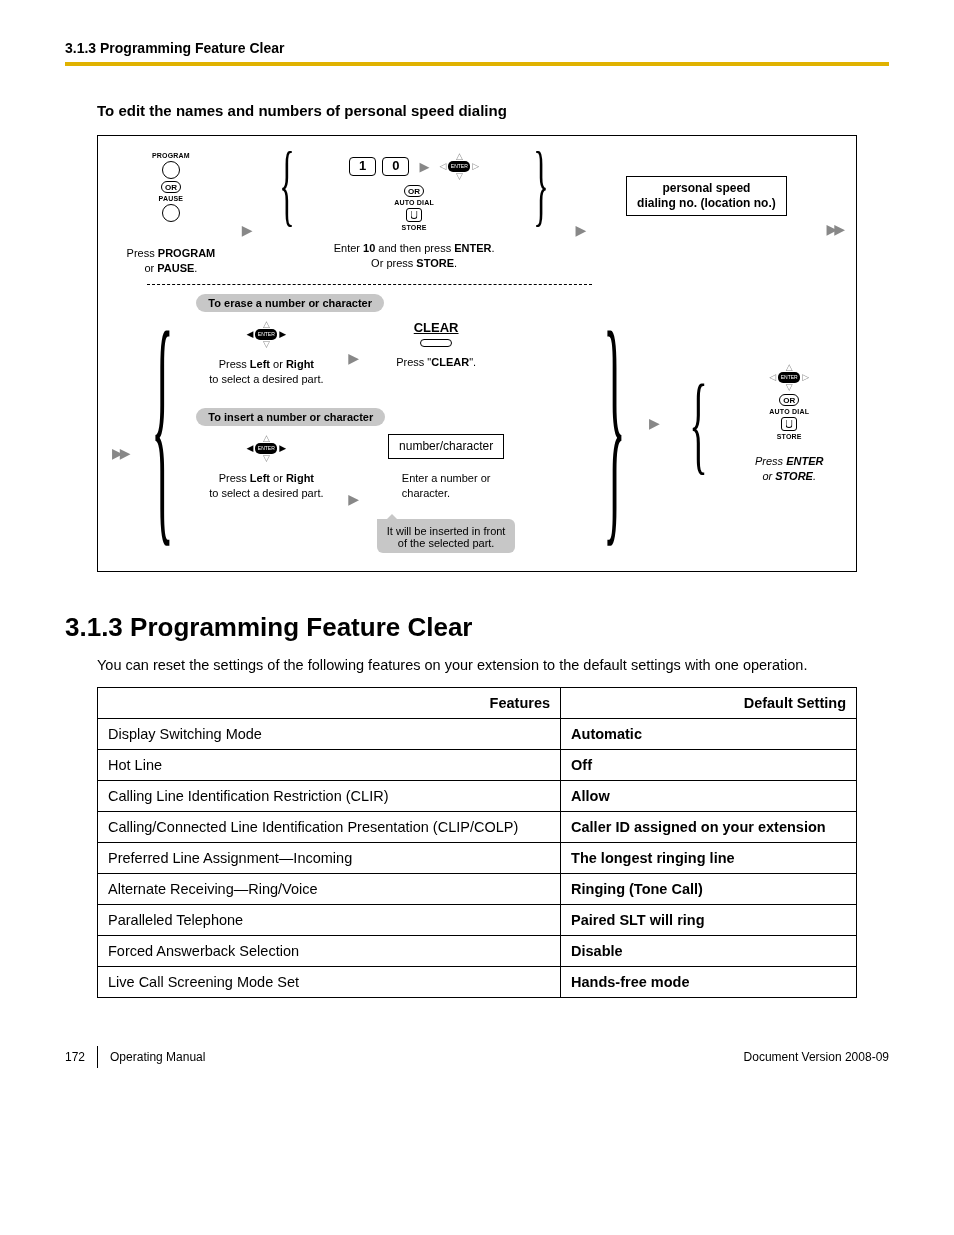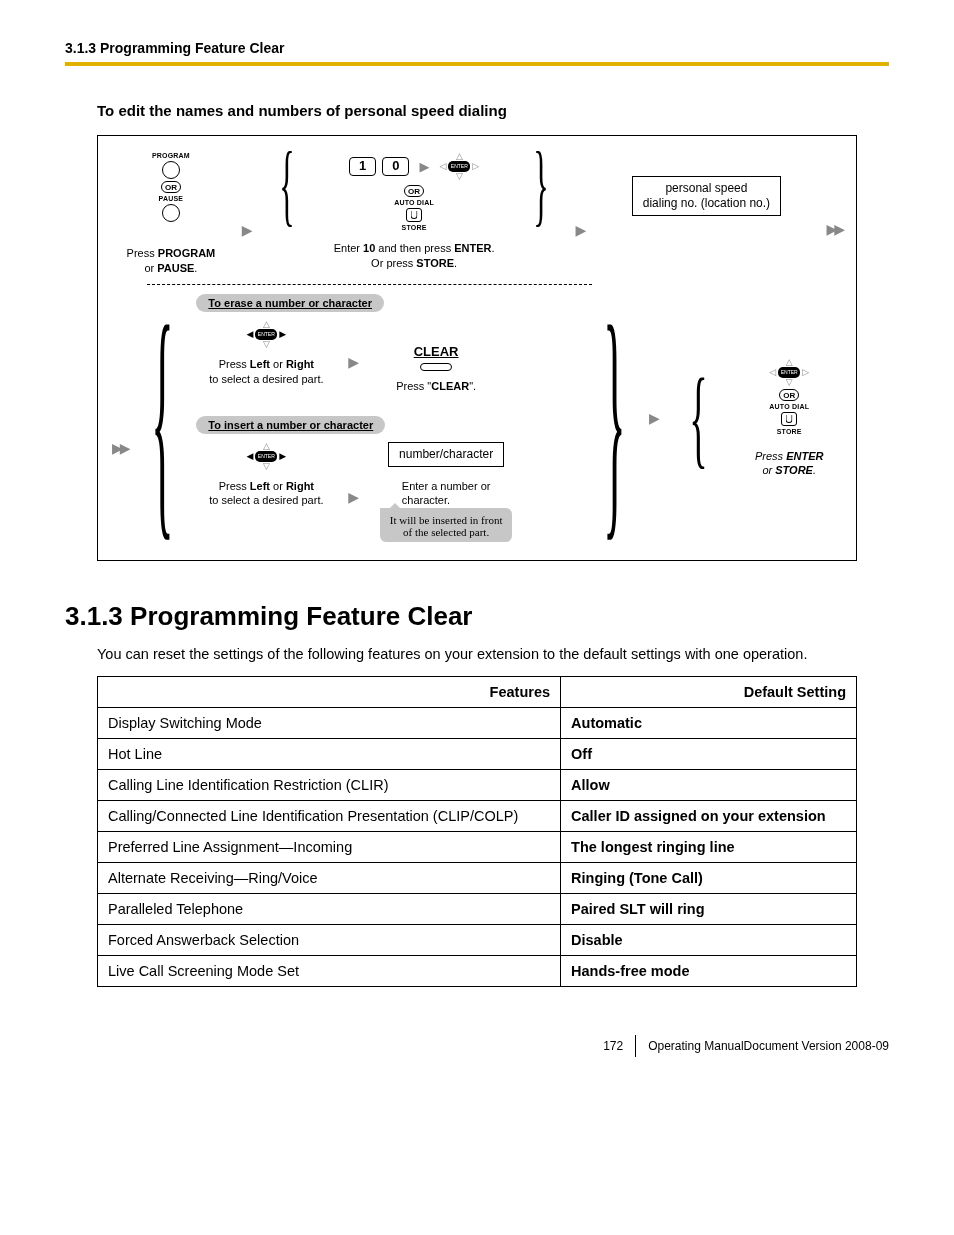--- a/index.html
+++ b/index.html
@@ -134,30 +134,29 @@
     border-radius: 0 0 5px 5px;
   }
   .box-label {
     border: 1.5px solid #000;
     padding: 4px 10px;
     font-size: 12px;
     text-align: center;
     line-height: 1.25;
     background:#fff;
   }
-  .box-label.bold { font-weight: normal; }
+  .box-label.bold { font-weight: bold; }
   .grey-pill {
     background: #c7c7c7;
     border-radius: 14px;
     padding: 3px 12px;
     font-size: 11px;
     font-weight: bold;
     display: inline-block;
     margin-bottom: 8px;
-    text-decoration: underline;
   }
   .clear-cap {
     display:flex; flex-direction:column; align-items:center; gap:4px;
   }
   .clear-cap .lbl {
     font-weight:bold; text-decoration: underline; font-size:13px;
   }
   .clear-cap .btn {
     width:32px; height:8px; border:1.5px solid #000; border-radius:4px;
   }
@@ -224,21 +223,21 @@
     vertical-align: top;
   }
   table.feat th {
     font-weight: bold;
     text-align: right;
   }
   table.feat td.def { font-weight: bold; }
   
   .footer {
     display: flex;
-    justify-content: flex-end;
+    justify-content: space-between;
     align-items: center;
     font-size: 12px;
     margin-top: 48px;
   }
   .footer .left {
     display: flex;
     align-items: center;
     gap: 12px;
   }
   .footer .pg { font-size: 12px; }
@@ -339,21 +338,21 @@
                     <span class="tri-r" style="color:#000">▶</span>
                   </span>
                 <span class="tri-down">▽</span>
               </span>
               <div class="caption" style="margin-top:8px;">
                 <span>Press </span><b>Left</b><span> or </span><b>Right</b><br>
                 <span>to select a desired part.</span>
               </div>
             </div>
             <div class="arrow" style="margin-top:10px;">▶</div>
-            <div class="step" style="width:130px;margin-top:24px;">
+            <div class="step" style="width:130px;">
               <div class="clear-cap">
                 <span class="lbl">CLEAR</span>
                 <span class="btn"></span>
               </div>
               <div class="caption" style="margin-top:8px;">
                 <span>Press "</span><b>CLEAR</b><span>".</span>
               </div>
             </div>
           </div>
         </div>
@@ -375,21 +374,21 @@
                 <span>Press </span><b>Left</b><span> or </span><b>Right</b><br>
                 <span>to select a desired part.</span>
               </div>
             </div>
             <div class="arrow" style="margin-top:10px;">▶</div>
             <div class="step" style="width:150px;">
               <div class="box-label">number/character</div>
               <div class="caption" style="margin-top:12px; text-align:left;">
                 <span>Enter a number or</span><br><span>character.</span>
               </div>
-              <div class="grey-note" style="font-family:Liberation Serif, serif;">
+              <div class="grey-note" style="margin-top:18px;">
                 <span>It will be inserted in front</span><br><span>of the selected part.</span>
               </div>
             </div>
           </div>
         </div>
 
       </div>
 
       <span class="brace-r-big">}</span>
       <div class="arrow" style="align-self:center; margin-top:0;">▶</div>

